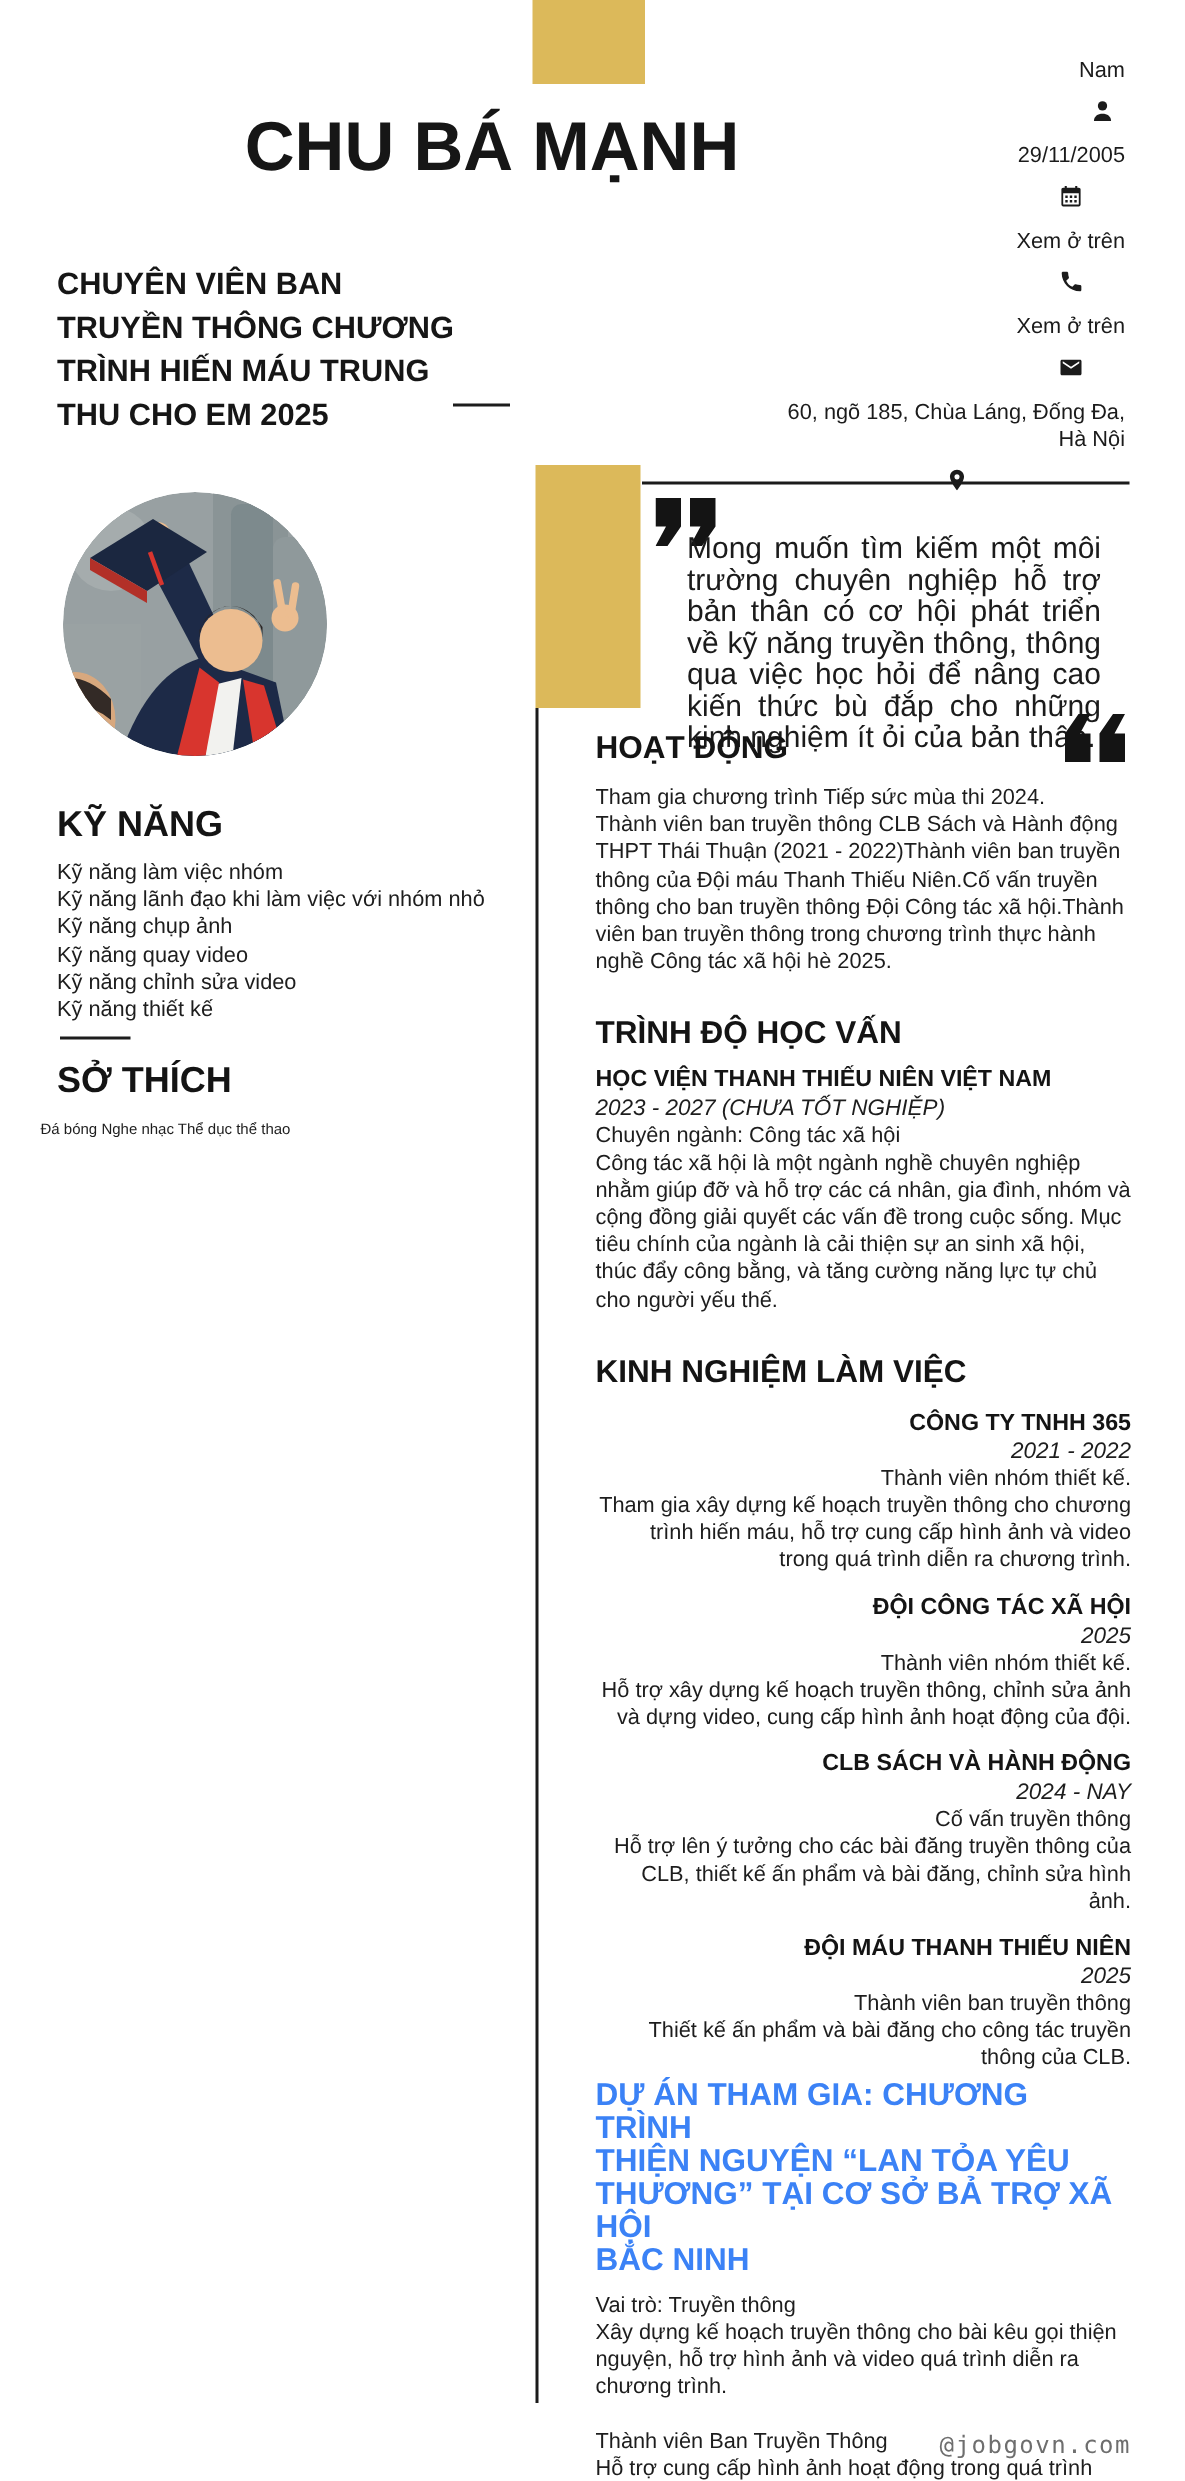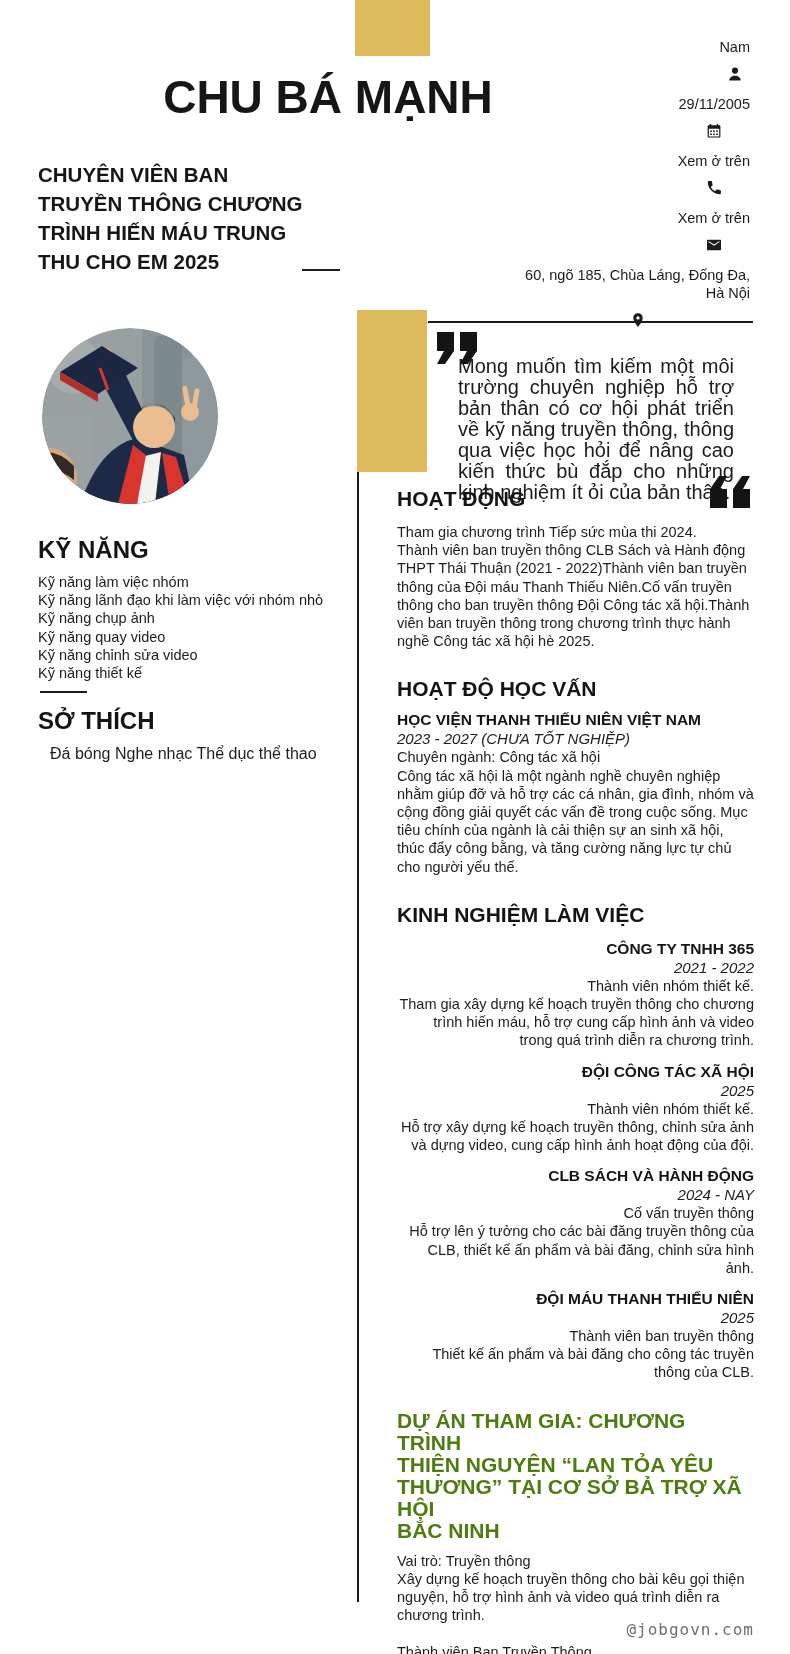--- a/index.html
+++ b/index.html
@@ -27,42 +27,42 @@
 
   .photo { position:absolute; left:42px; top:328px; width:176px; height:176px; border-radius:50%;
            overflow:hidden; }
   .photo svg { display:block; width:176px; height:176px; }
 
   .left-h2 { position:absolute; left:38px; font-size:24px; font-weight:700; color:#141414; }
   .skills-h { top:536px; }
   .skills-list { position:absolute; left:38px; top:573px; font-size:14.5px; line-height:18.2px; list-style:none; }
   .left-div { position:absolute; left:40px; top:691px; width:47px; border-top:2px solid #1c1c1c; }
   .hobby-h { top:707px; }
-  .hobby-text { position:absolute; left:50px; top:745px; font-size:16px; line-height:18px; }
+  .hobby-text { position:absolute; left:27px; top:745px; font-size:10px; line-height:18px; }
 
   .vline { position:absolute; left:357px; top:472px; width:2px; height:1130px; background:#1b1b1b; }
   .quote-rule { position:absolute; left:428px; top:321px; width:325px; height:2px; background:#1b1b1b; }
   .qicon { position:absolute; width:42px; height:36px; }
   .qicon svg { width:42px; height:36px; fill:#141414; }
   .q-open { left:437px; top:332px; }
   .q-close { left:708px; top:472px; transform:rotate(180deg); }
   .quote-text { position:absolute; left:458px; top:356px; width:276px; font-size:20px;
                 line-height:21px; text-align:justify; color:#1b1b1b; }
 
   .rcol { position:absolute; left:397px; top:486px; width:357px; }
   .sec-h { font-size:21px; font-weight:700; color:#141414; line-height:25px; }
   .body-txt { font-size:14.5px; line-height:18.2px; color:#1d1d1d; }
-  .pre { white-space:pre-line; }
+  .pre { white-space:pre-line;margin-top:15px; }
   .mt-body { margin-top:12px; }
   .sec { margin-top:26px; }
   .org { font-size:15.5px; font-weight:700; line-height:19px; color:#141414; }
   .period { font-size:15px; font-style:italic; line-height:19px; color:#1d1d1d; }
   .job { margin-top:12px;text-align:right; }
   .edu-block { margin-top:9px; }
-  .proj-h { font-size:21px; line-height:22px; font-weight:700; margin-top:28px; white-space:pre-line; color:#4d7c0f; }
+  .proj-h { font-size:21px; line-height:22px; font-weight:700; margin-top:4px; white-space:pre-line; color:#3b82f6; }
   .proj-role { margin-top:10px; }
   .member-line { margin-top:18px; }
 
   .watermark { position:absolute; right:36px; top:1620px; font-family:"DejaVu Sans Mono","Liberation Mono",monospace;
                font-size:16px; letter-spacing:1px; color:#6e6e6e; }
 </style>
 </head>
 <body>
 
 <div class="page">
@@ -191,21 +191,21 @@
 
   <div class="rcol">
 
     <section>
       <h2 class="sec-h">HOẠT ĐỘNG</h2>
       <div class="body-txt pre mt-body">Tham gia chương trình Tiếp sức mùa thi 2024.
 Thành viên ban truyền thông CLB Sách và Hành động THPT Thái Thuận (2021 - 2022)Thành viên ban truyền thông của Đội máu Thanh Thiếu Niên.Cố vấn truyền thông cho ban truyền thông Đội Công tác xã hội.Thành viên ban truyền thông trong chương trình thực hành nghề Công tác xã hội hè 2025.</div>
     </section>
 
     <section class="sec">
-      <h2 class="sec-h">HOẠT ĐỘ HỌC VẤN</h2>
+      <h2 class="sec-h">TRÌNH ĐỘ HỌC VẤN</h2>
       <div class="edu-block">
         <div class="org">HỌC VIỆN THANH THIẾU NIÊN VIỆT NAM</div>
         <div class="period">2023 - 2027 (CHƯA TỐT NGHIỆP)</div>
         <div class="body-txt">Chuyên ngành: Công tác xã hội</div>
         <div class="body-txt">Công tác xã hội là một ngành nghề chuyên nghiệp nhằm giúp đỡ và hỗ trợ các cá nhân, gia đình, nhóm và cộng đồng giải quyết các vấn đề trong cuộc sống. Mục tiêu chính của ngành là cải thiện sự an sinh xã hội, thúc đẩy công bằng, và tăng cường năng lực tự chủ cho người yếu thế.</div>
       </div>
     </section>
 
     <section class="sec">
       <h2 class="sec-h">KINH NGHIỆM LÀM VIỆC</h2>

